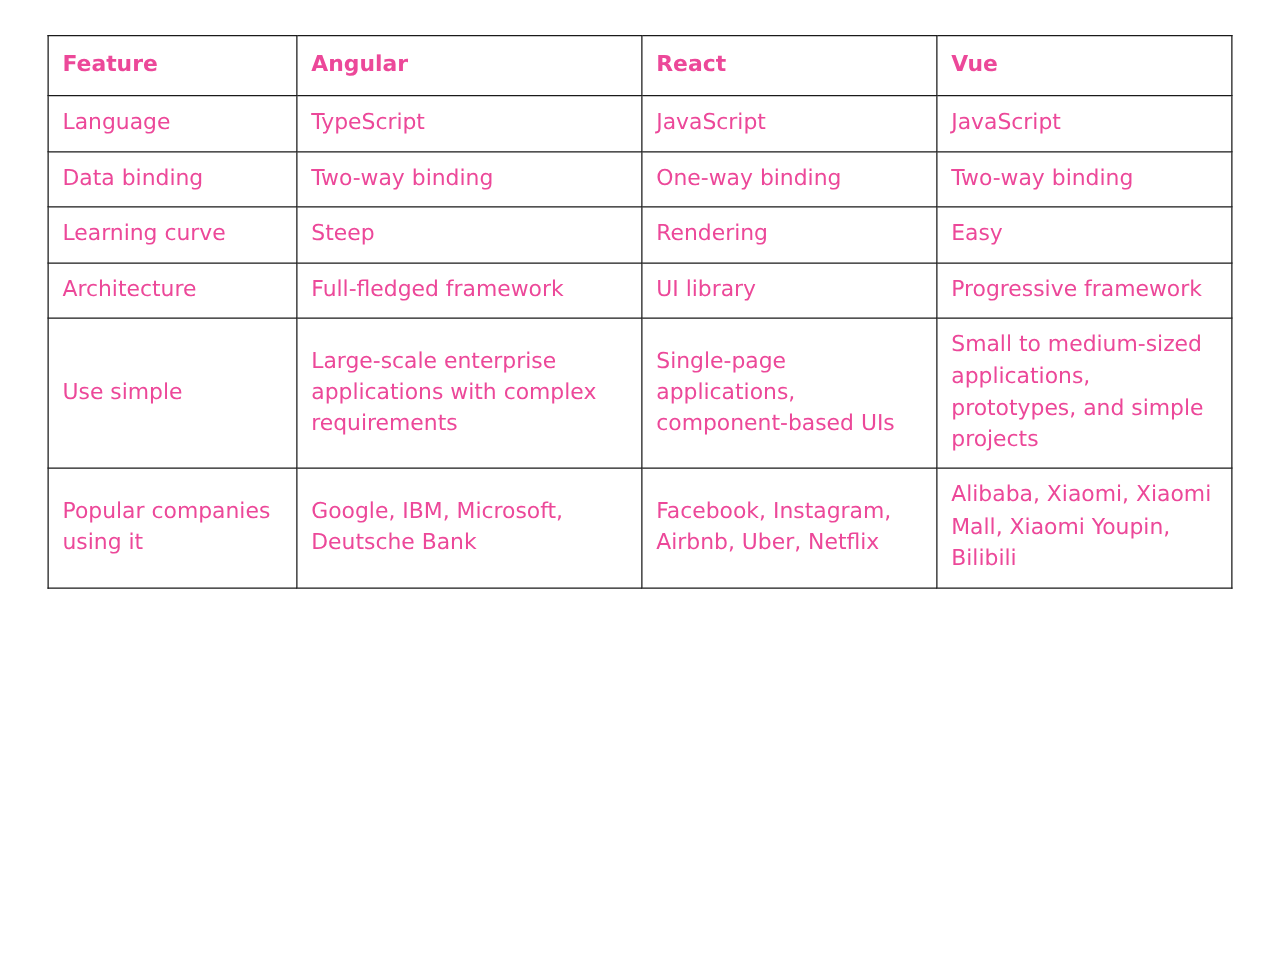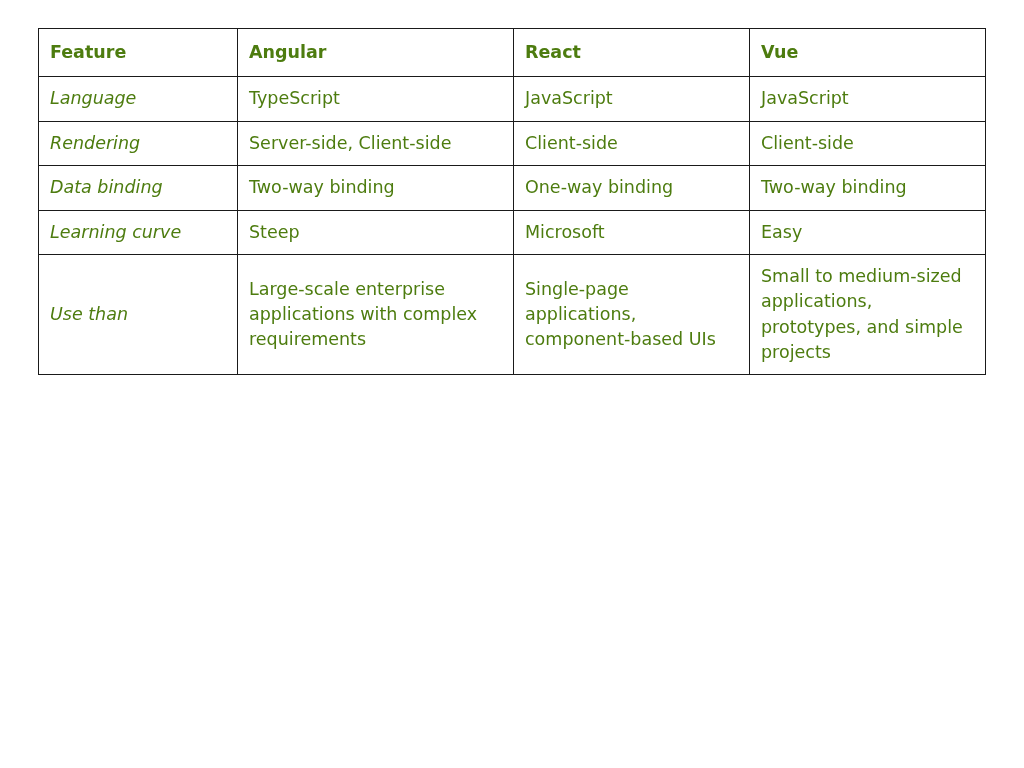--- a/index.html
+++ b/index.html
@@ -34,30 +34,29 @@
 
   table.compare th,
   table.compare td {
     border: 1px solid #1a1a1a;
     text-align: left;
     vertical-align: middle;
     padding: 9px 9px 9px 11px;
     font-size: 17.5px;
     line-height: 1.45;
     font-weight: 400;
-    color: #4d7c0f;
+    color: #ec4899;
   }
   table.compare thead th {
     font-weight: 700;
     padding-top: 11px;
     padding-bottom: 11px;
   }
   table.compare tbody tr td:first-child {
     font-weight: 400;
-    font-style: italic;
   }
 </style>
 </head>
 <body>
 
 <div class="page">
   <table class="compare">
     <colgroup>
       <col class="c0">
       <col class="c1">
@@ -73,38 +72,44 @@
       </tr>
     </thead>
     <tbody>
       <tr>
         <td>Language</td>
         <td>TypeScript</td>
         <td>JavaScript</td>
         <td>JavaScript</td>
       </tr>
       <tr>
-        <td>Rendering</td>
-        <td>Server-side, Client-side</td>
-        <td>Client-side</td>
-        <td>Client-side</td>
-      </tr>
-      <tr>
         <td>Data binding</td>
         <td>Two-way binding</td>
         <td>One-way binding</td>
         <td>Two-way binding</td>
       </tr>
       <tr>
         <td>Learning curve</td>
         <td>Steep</td>
-        <td>Microsoft</td>
+        <td>Rendering</td>
         <td>Easy</td>
       </tr>
       <tr>
-        <td>Use than</td>
+        <td>Architecture</td>
+        <td>Full-fledged framework</td>
+        <td>UI library</td>
+        <td>Progressive framework</td>
+      </tr>
+      <tr>
+        <td>Use simple</td>
         <td>Large-scale enterprise applications with complex requirements</td>
         <td>Single-page applications, component-based UIs</td>
         <td>Small to medium-sized applications, prototypes, and simple projects</td>
+      </tr>
+      <tr>
+        <td>Popular companies using it</td>
+        <td>Google, IBM, Microsoft, Deutsche Bank</td>
+        <td>Facebook, Instagram, Airbnb, Uber, Netflix</td>
+        <td>Alibaba, Xiaomi, Xiaomi Mall, Xiaomi Youpin, Bilibili</td>
       </tr>
     </tbody>
   </table>
 </div>
 
 </body></html>

